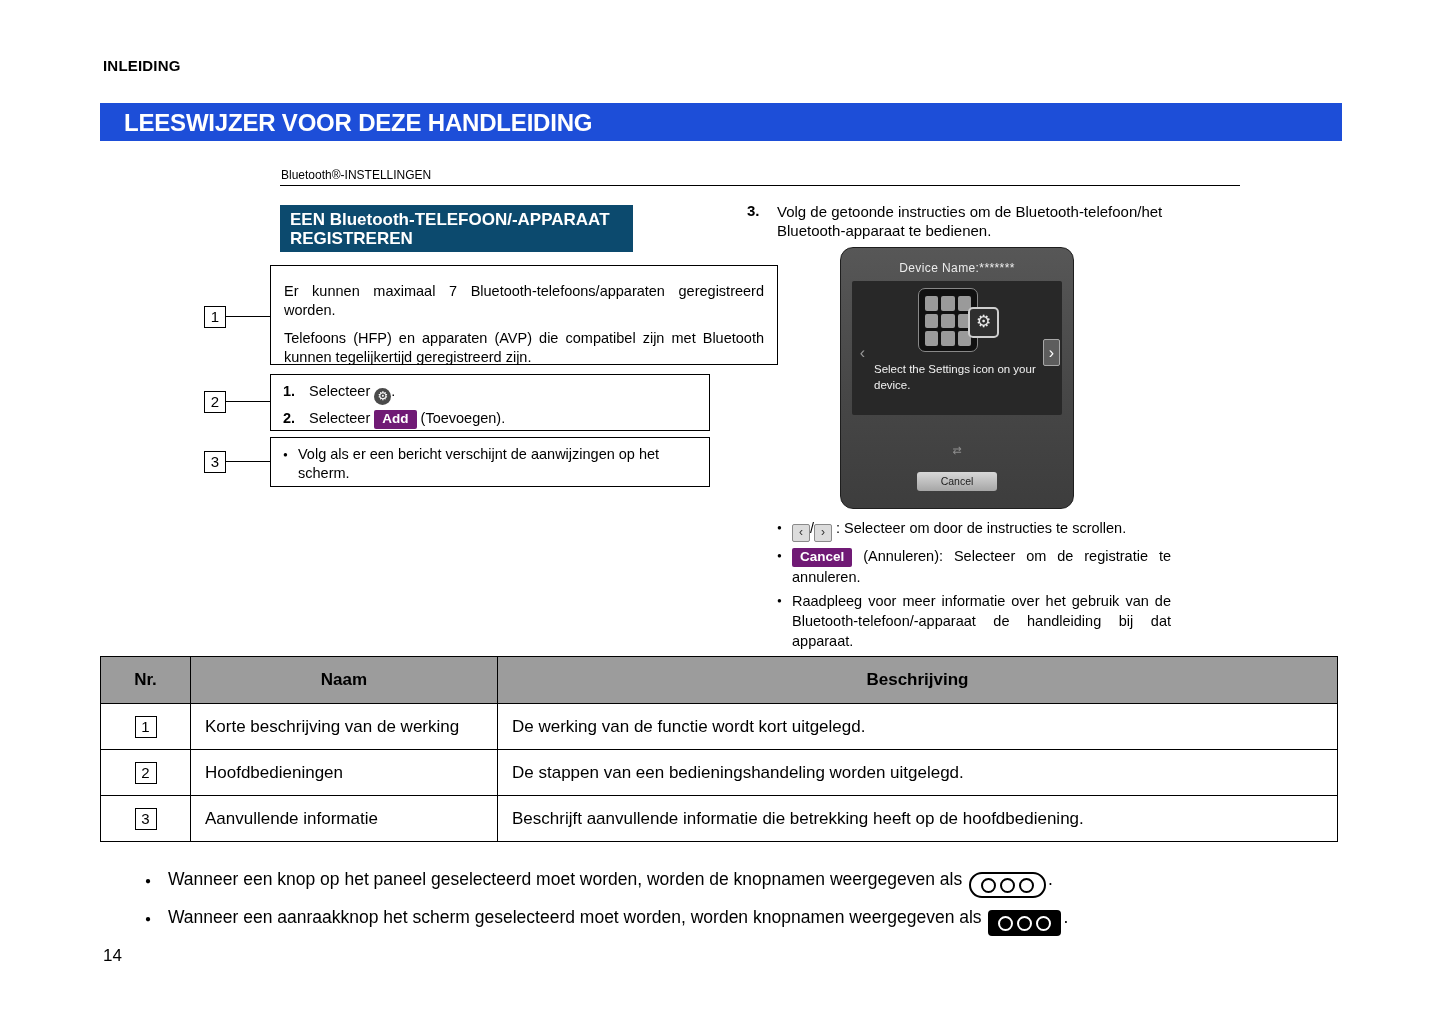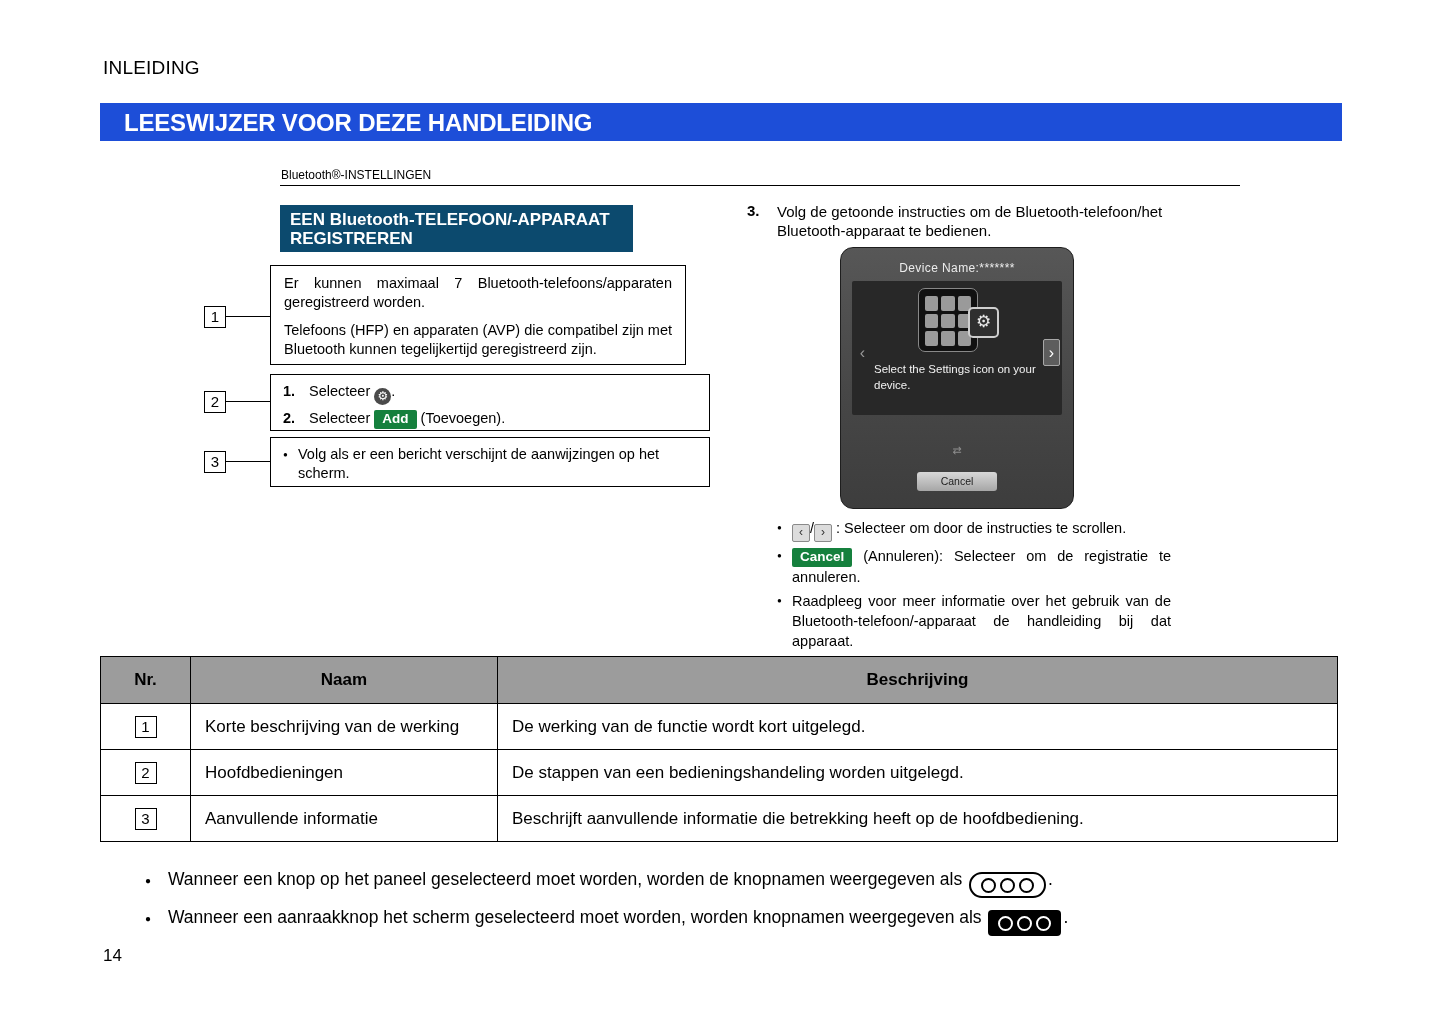--- a/index.html
+++ b/index.html
@@ -2,53 +2,53 @@
 <html><head>
 <meta charset="utf-8">
 <style>
   html,body { margin:0; padding:0; background:#e9e9e9; }
   .page {
     position:relative; width:1445px; height:1018px; background:#ffffff;
     font-family:"Liberation Sans", sans-serif; color:#000; overflow:hidden;
   }
   .abs { position:absolute; }
 
-  .kicker { left:103px; top:57px; font-size:19px; letter-spacing:0.2px; }
+  .kicker { left:103px; top:57px; font-size:15px; letter-spacing:0.2px;font-weight:bold; }
 
   .banner {
     left:100px; top:103px; width:1242px; height:38px; background:#1d4ed8;
     color:#fff; font-weight:bold; font-size:24px; line-height:39px;
     padding-left:24px; box-sizing:border-box; letter-spacing:-0.2px;
   }
 
   .breadcrumb { left:281px; top:168px; font-size:12px; }
   .rule { left:280px; top:185px; width:960px; border-top:1.5px solid #000; height:0; }
 
   .black-heading {
     left:280px; top:205px; width:353px; height:47px; background:#0c4a6e; color:#fff;
     font-weight:bold; font-size:17px; line-height:19px; padding:5px 8px 0 10px;
     box-sizing:border-box;
   }
 
   .tbox { border:1.5px solid #000; box-sizing:border-box; font-size:14.5px; line-height:19px; }
-  .box1 { left:270px; top:265px; width:416px; height:100px; padding:8px 13px; text-align:justify; }
+  .box1 { left:270px; top:265px; width:508px; height:100px; padding:16px 13px; text-align:justify; }
   .box1 p { margin:0 0 9px 0; }
   .box2 { left:270px; top:374px; width:440px; height:57px; padding:7px 12px; }
   .box3 { left:270px; top:437px; width:440px; height:50px; padding:7px 12px; }
 
   .step { display:flex; margin-bottom:4px; }
   .step-num { font-weight:bold; width:26px; flex:0 0 26px; }
 
   .chip-gear {
     display:inline-block; width:17px; height:17px; border-radius:50%;
     background:#4a4a4a; color:#fff; font-size:12px; line-height:17px;
     text-align:center; vertical-align:-4px;
   }
   .chip-dark {
-    display:inline-block; background:#15803d; color:#fff; font-weight:bold;
+    display:inline-block; background:#701a75; color:#fff; font-weight:bold;
     font-size:13.5px; line-height:16px; padding:1px 8px 2px; border-radius:2px;
   }
   .chip-key {
     display:inline-block; width:16px; height:16px; background:#dcdcdc;
     border:1px solid #8a8a8a; border-radius:2px; color:#333; font-size:12px;
     line-height:14px; text-align:center; vertical-align:-3px;
   }
 
   .hang { position:relative; padding-left:15px; }
   .hang::before { content:"●"; position:absolute; left:0; top:0; font-size:8px; }

